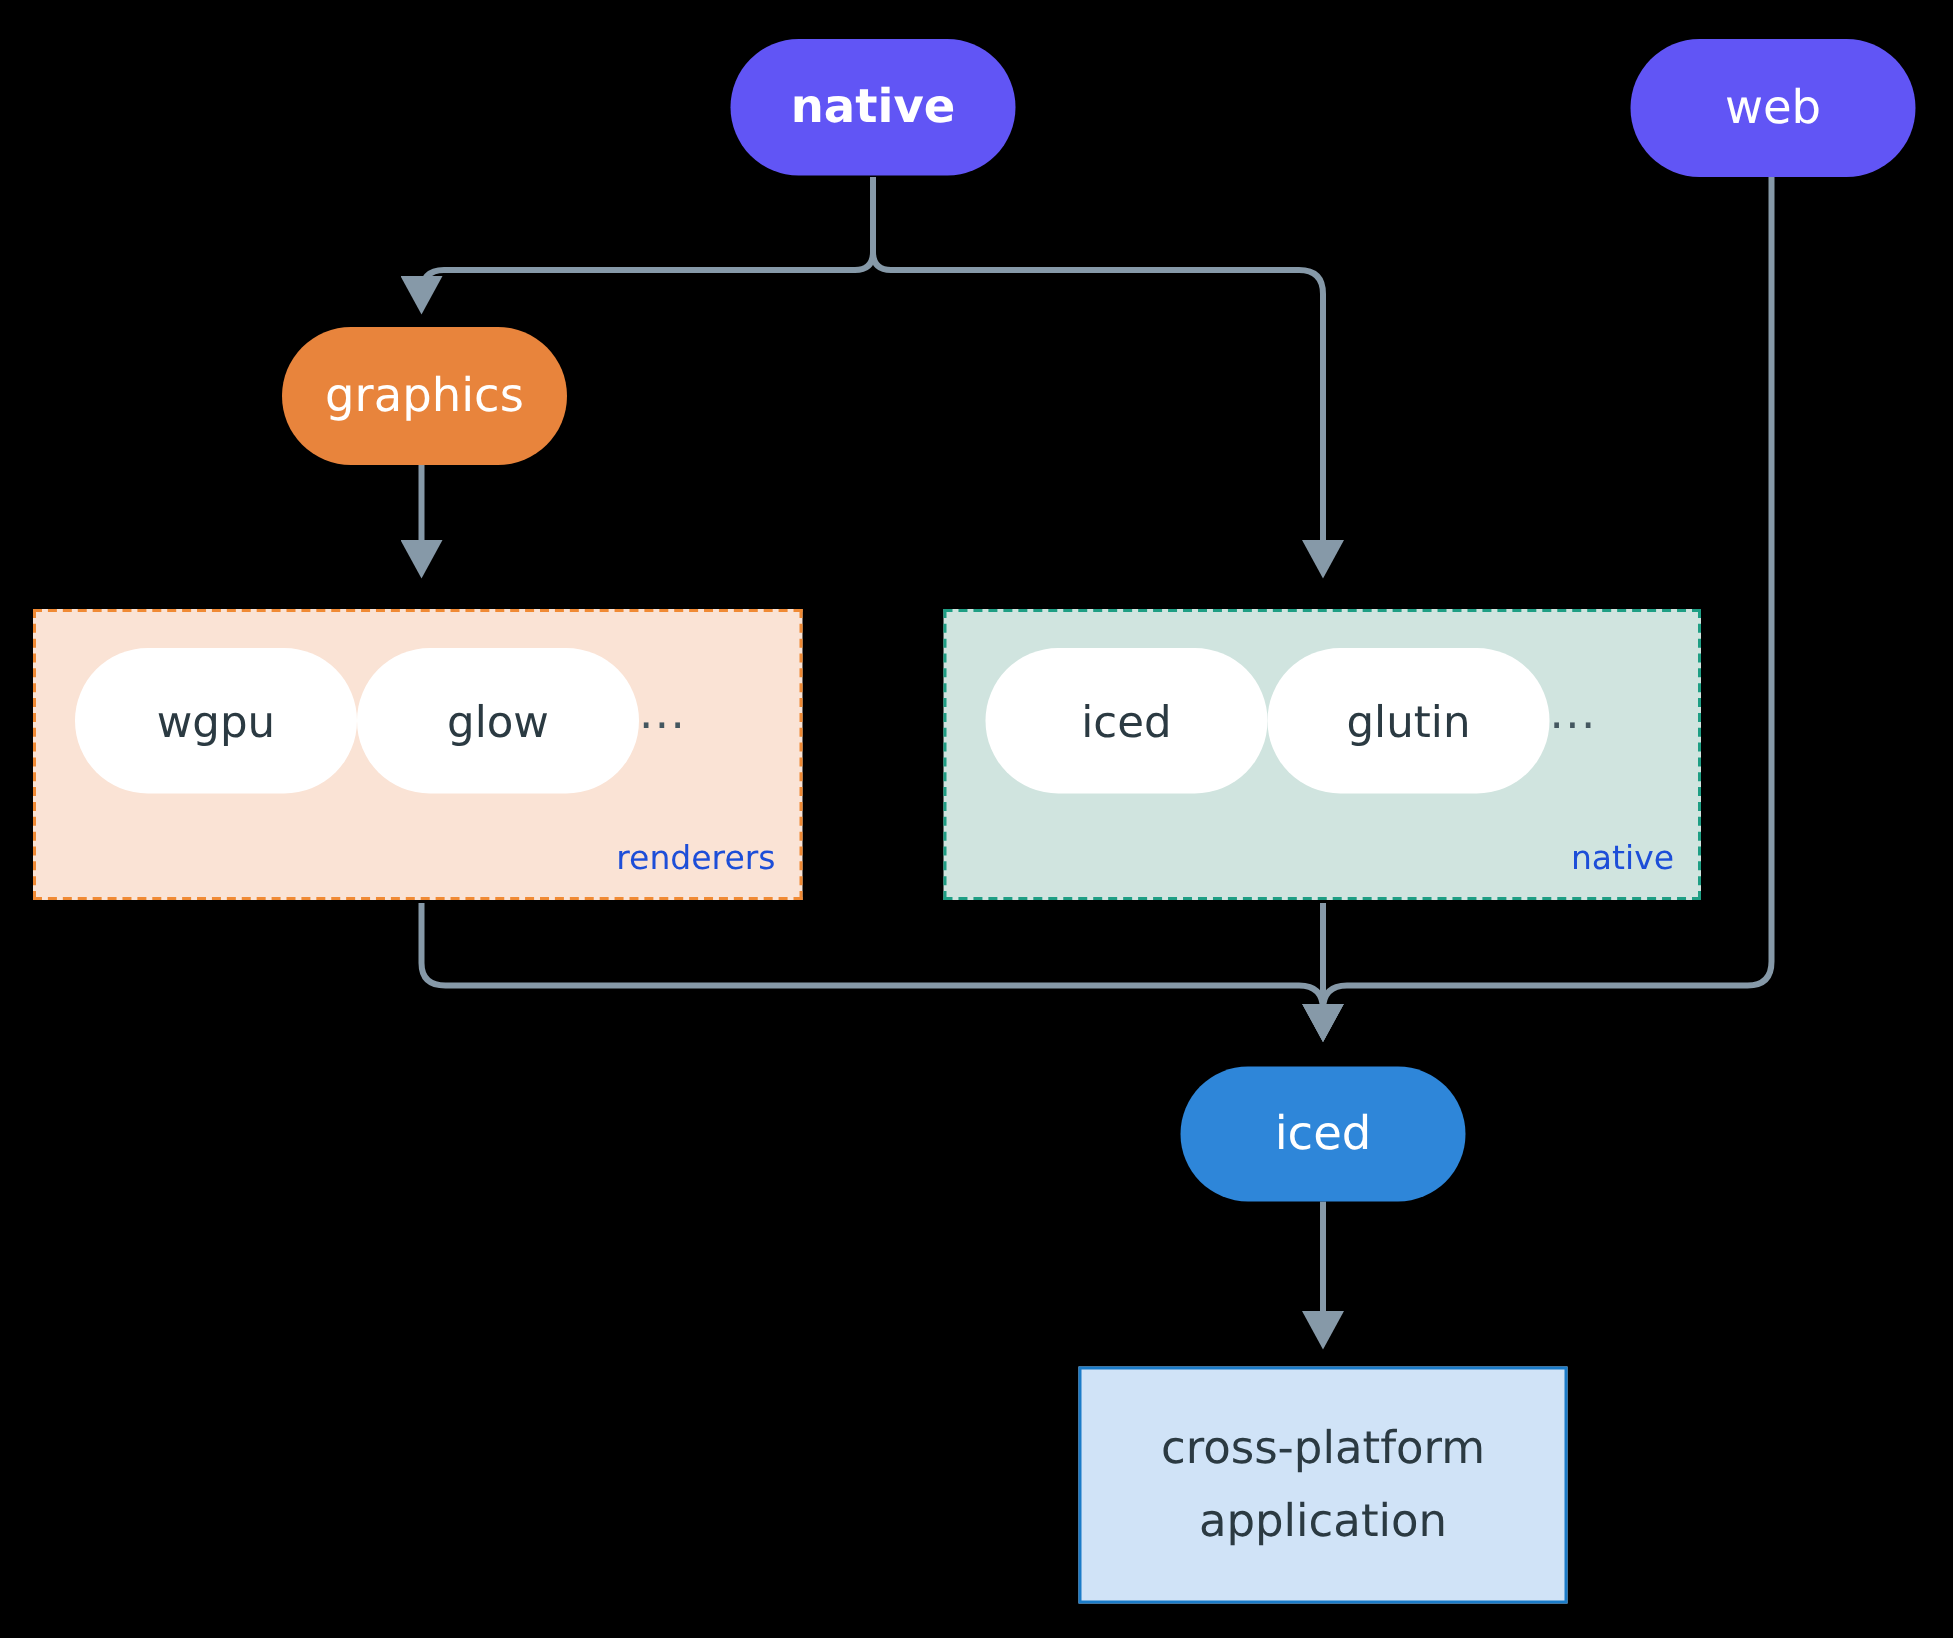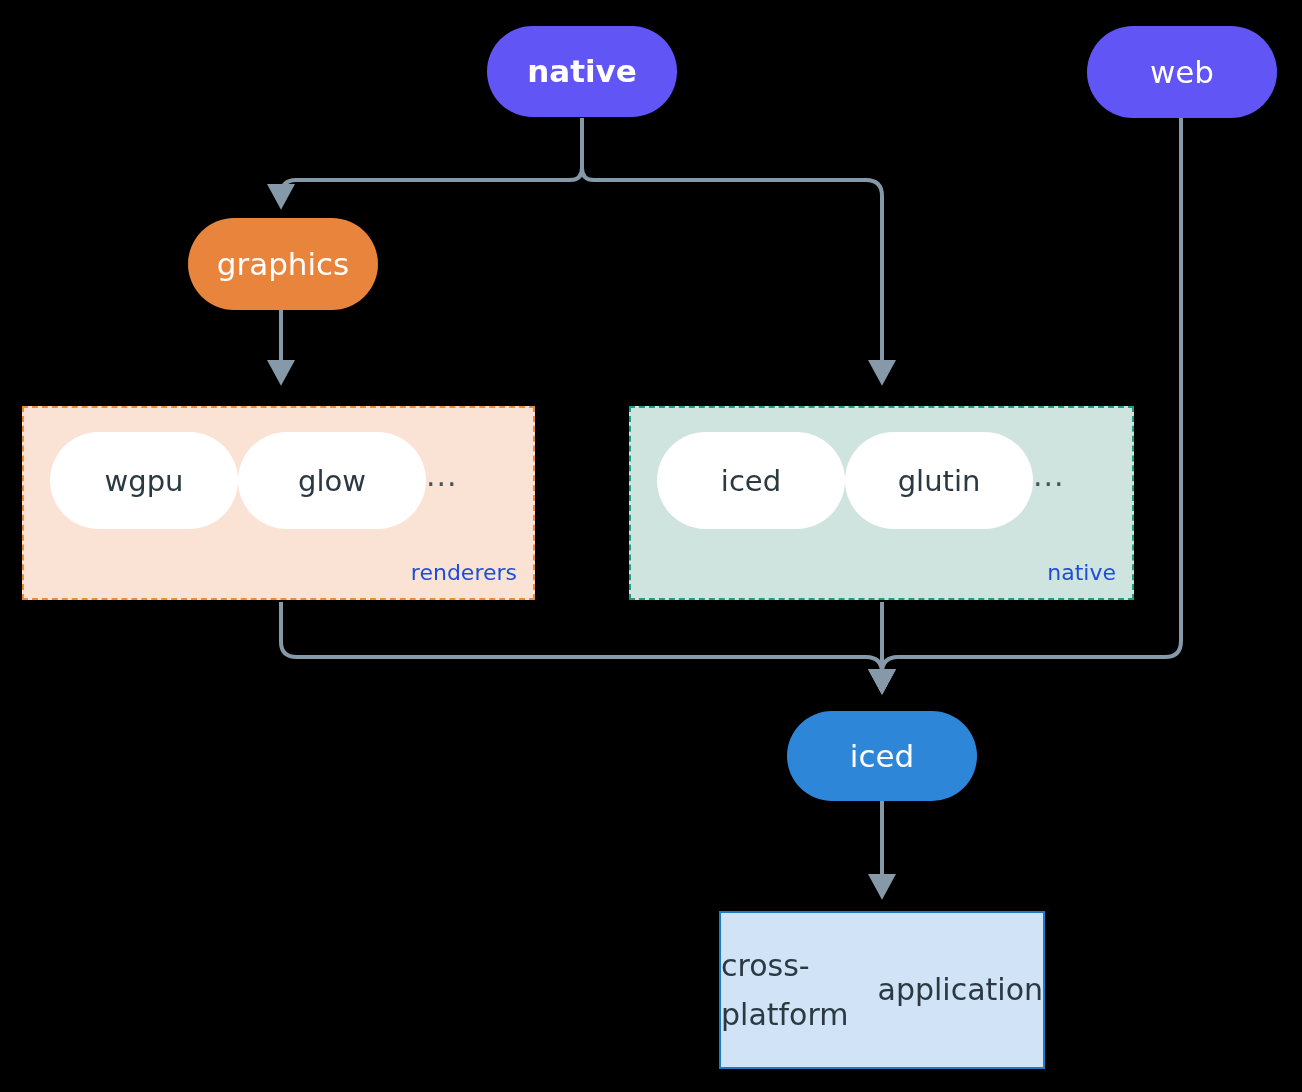--- a/index.html
+++ b/index.html
@@ -119,21 +119,21 @@
   #node-app {
     position: absolute;
     left: 719px;
     top: 911px;
     width: 326px;
     height: 158px;
     background: #D0E3F7;
     border: 2px solid #1A7BC8;
     box-sizing: border-box;
     display: flex;
-    flex-direction: row;
+    flex-direction: column;
     align-items: center;
     justify-content: center;
     color: #2B3A42;
     font-size: 30px;
     line-height: 1.65;
     z-index: 3;
   }
 </style>
 </head>
 <body>

